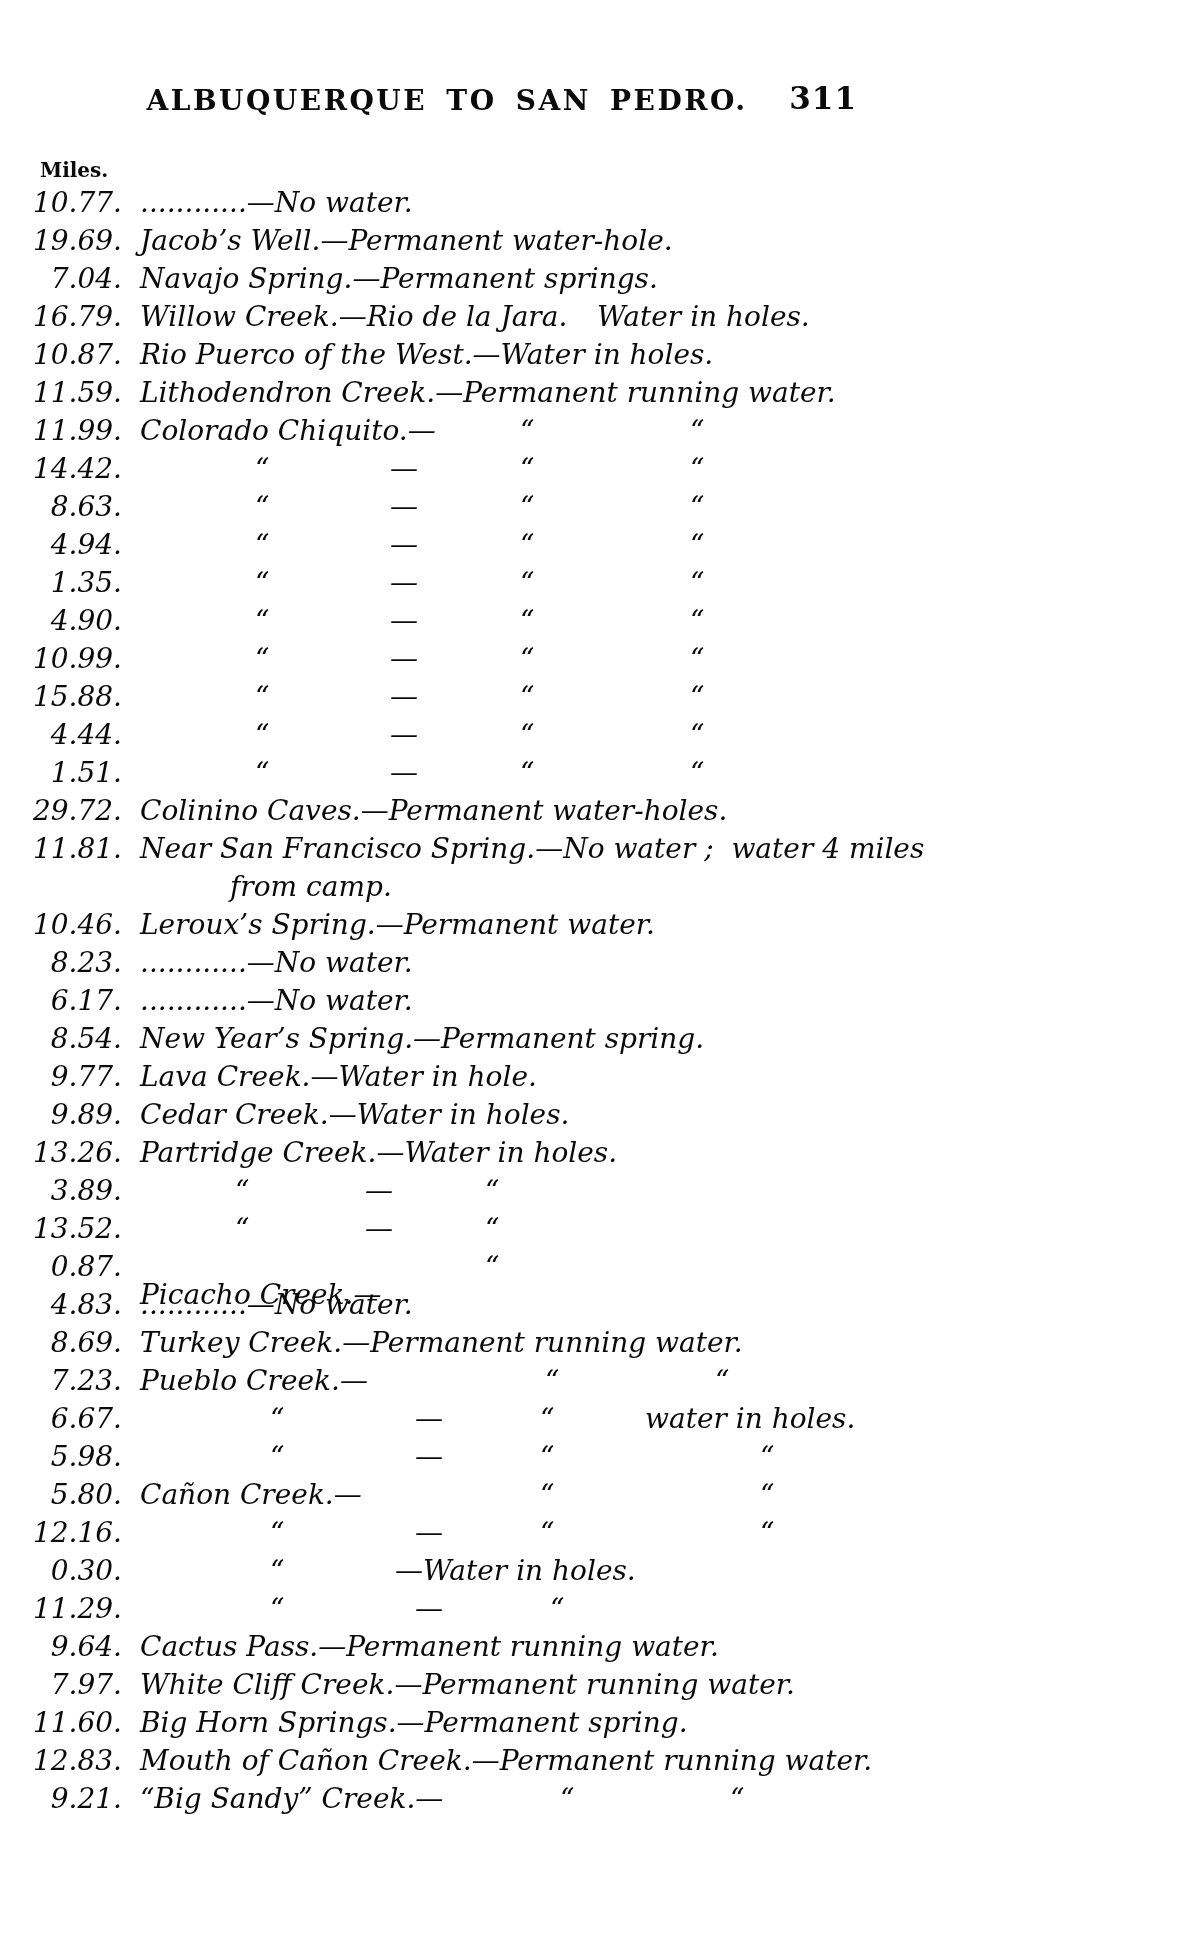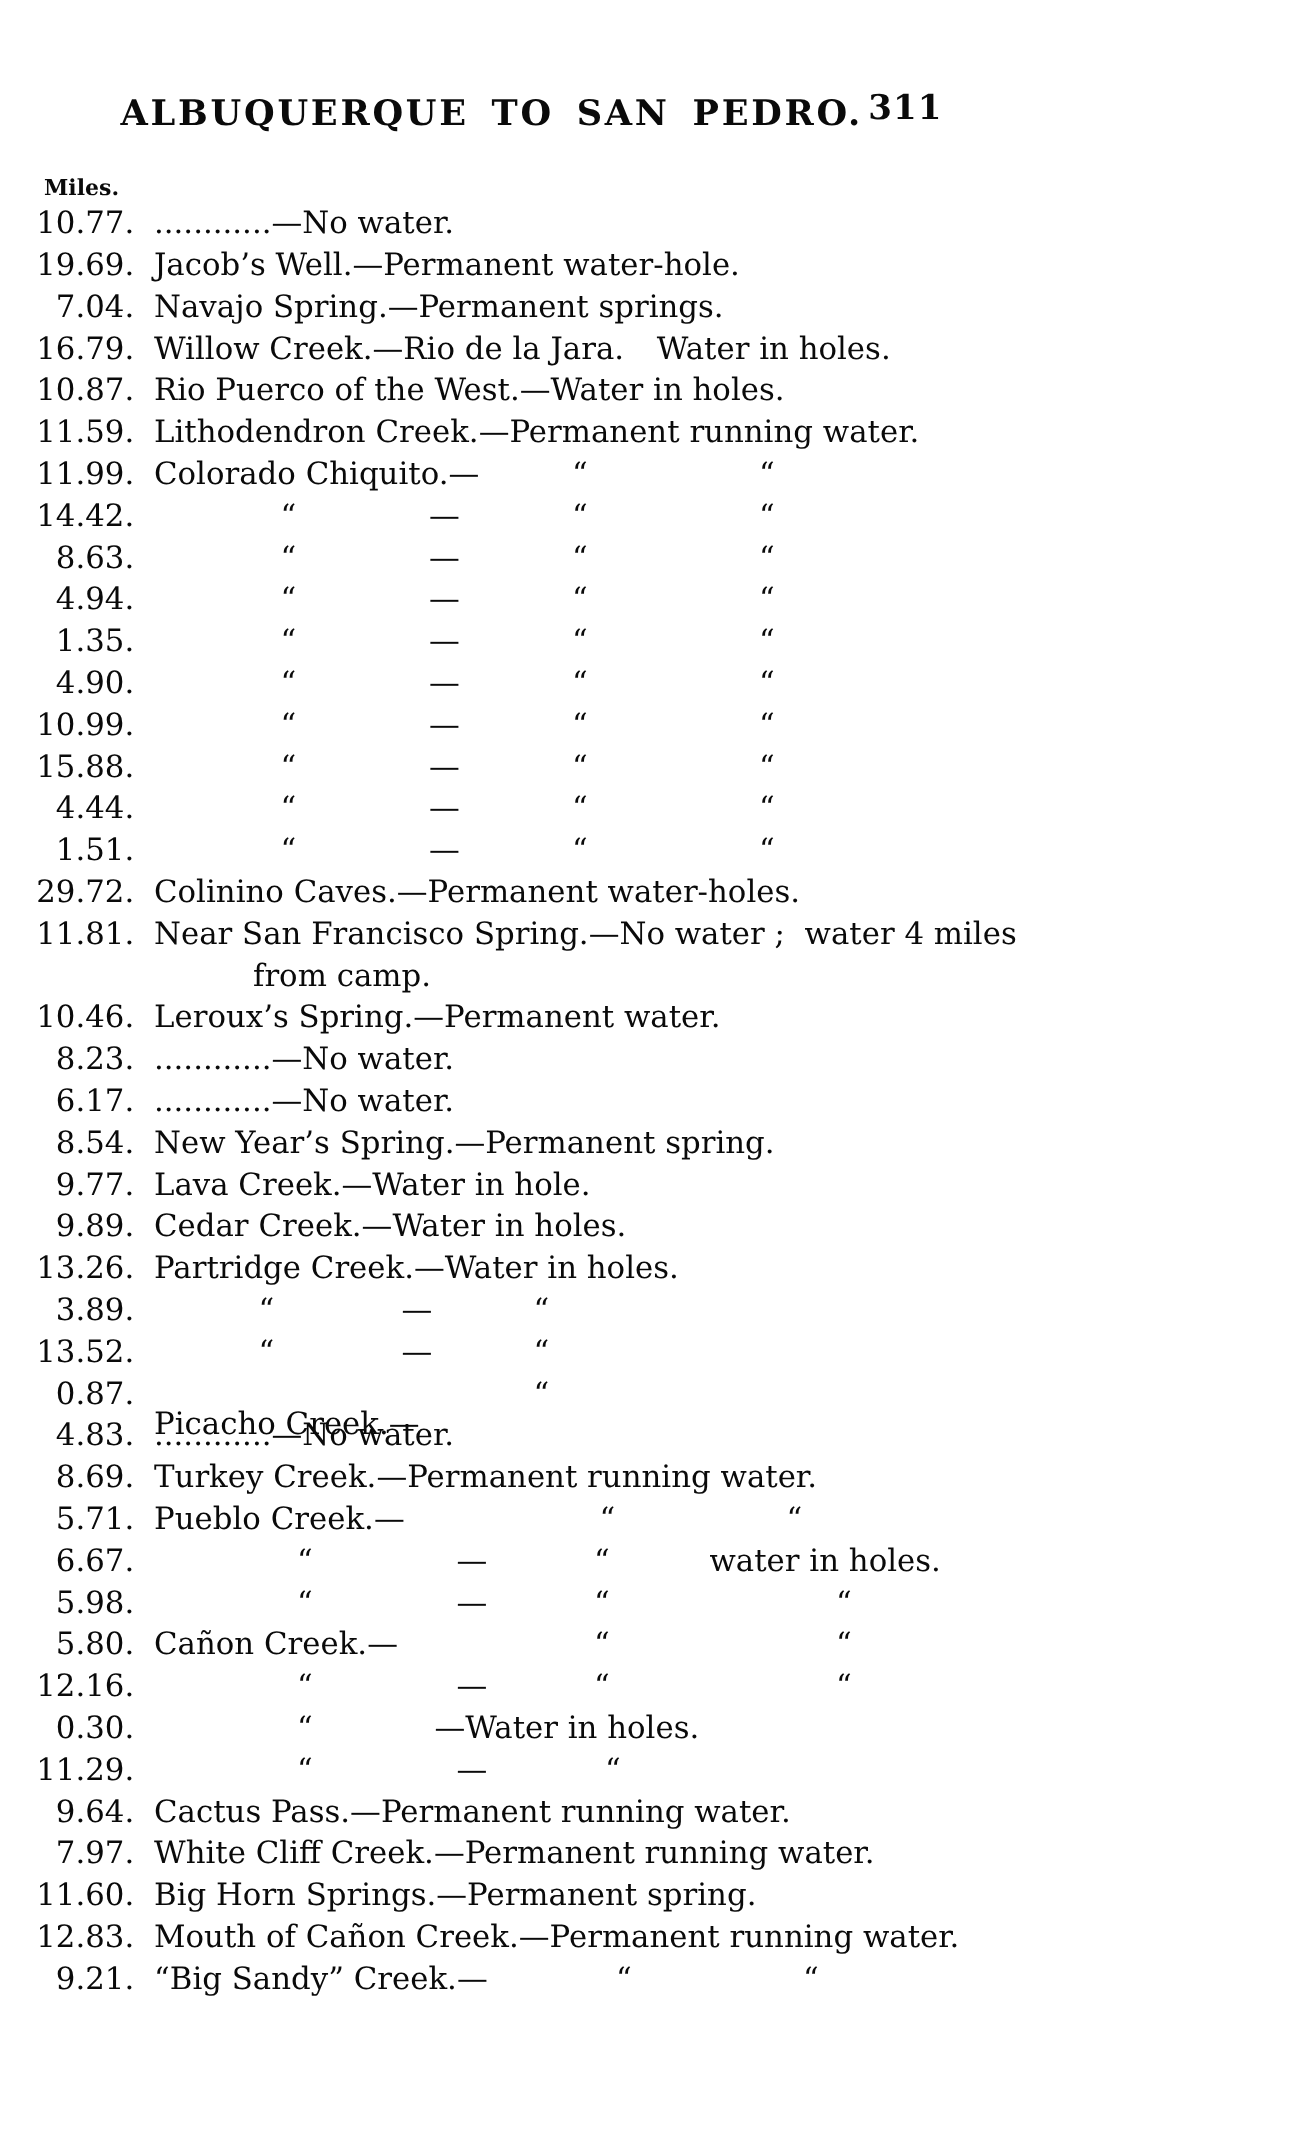--- a/index.html
+++ b/index.html
@@ -21,21 +21,21 @@
     top: 84px;
     left: 0;
     width: 100%;
     height: 40px;
   }
   .running-head {
     position: absolute;
     left: 447px;
     transform: translateX(-50%);
     top: 0;
-    font-size: 32px;
+    font-size: 28px;
     font-weight: bold;
     letter-spacing: 2.5px;
     word-spacing: 7px;
     white-space: nowrap;
   }
   .page-number {
     position: absolute;
     right: 320px;
     top: -4px;
     font-size: 31px;
@@ -51,20 +51,21 @@
   }
   .entries {
     position: absolute;
     top: 186px;
     left: 0;
     width: 100%;
   }
   .row {
     position: relative;
     height: 38px;
+    font-style: italic;
   }
   .miles {
     position: absolute;
     left: 0;
     top: 0;
     width: 122px;
     text-align: right;
     font-size: 28px;
     white-space: pre;
   }
@@ -340,21 +341,21 @@
   </div>
 
   <div class="row">
     <span class="miles">8.69.</span>
     <span class="content">
           <span class="seg" style="left: 0px;">Turkey Creek.—Permanent running water.</span>
         </span>
   </div>
 
   <div class="row">
-    <span class="miles">5.71.</span>
+    <span class="miles">7.23.</span>
     <span class="content">
           <span class="seg" style="left: 0px;">Pueblo Creek.—</span>
           <span class="seg" style="left: 405px;">“</span>
           <span class="seg" style="left: 575px;">“</span>
         </span>
   </div>
 
   <div class="row">
     <span class="miles">6.67.</span>
     <span class="content">

